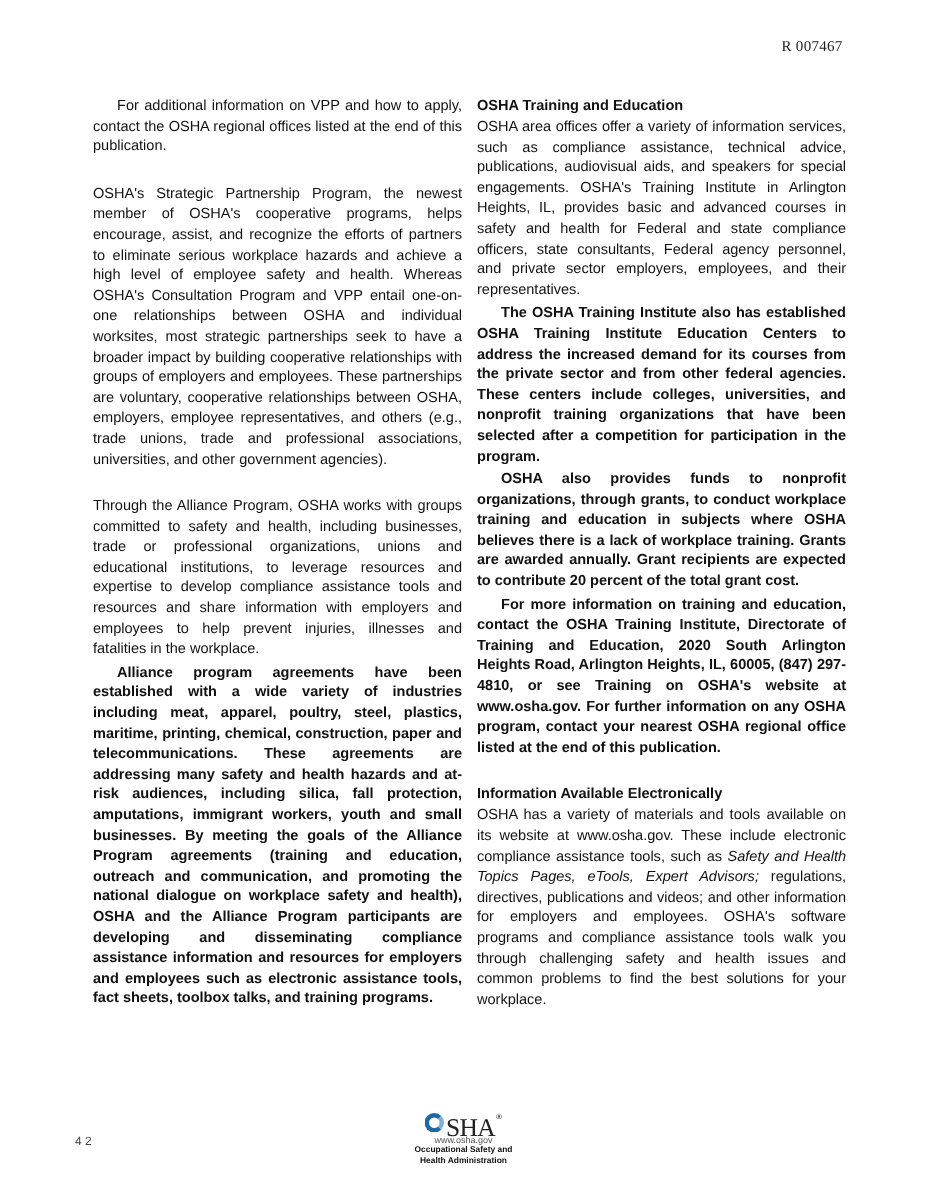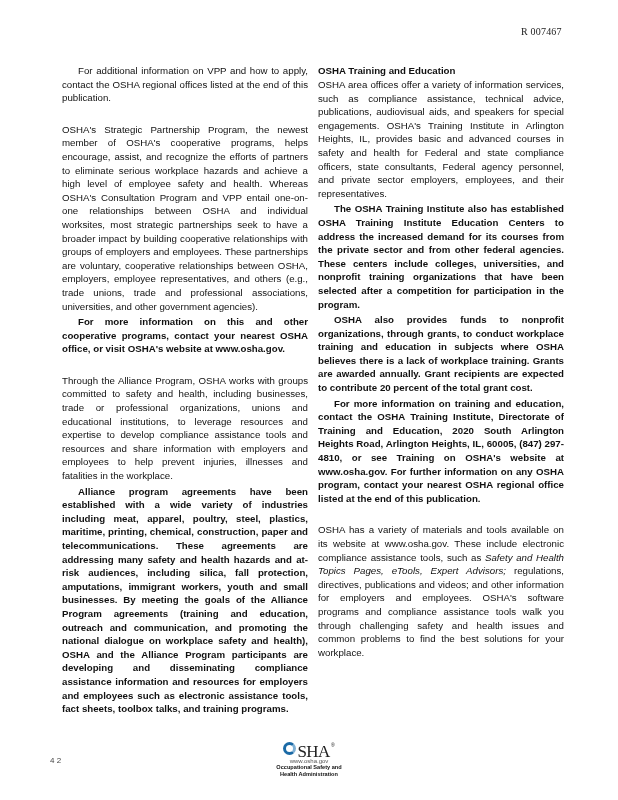--- a/index.html
+++ b/index.html
@@ -25,33 +25,33 @@
 </style>
 </head>
 <body>
 
 <div class="bates">R 007467</div>
 
 <div class="col left">
   <p class="indent">For additional information on VPP and how to apply, contact the OSHA regional offices listed at the end of this publication.</p>
   <div class="gap-lg"></div>
   <p>OSHA's Strategic Partnership Program, the newest member of OSHA's cooperative programs, helps encourage, assist, and recognize the efforts of partners to eliminate serious workplace hazards and achieve a high level of employee safety and health. Whereas OSHA's Consultation Program and VPP entail one-on-one relationships between OSHA and individual worksites, most strategic partnerships seek to have a broader impact by building cooperative relationships with groups of employers and employees. These partnerships are voluntary, cooperative relationships between OSHA, employers, employee representatives, and others (e.g., trade unions, trade and professional associations, universities, and other government agencies).</p>
-  <p class="indent">For more information on this and other cooperative programs, contact your nearest OSHA office, or visit OSHA's website at www.osha.gov.</p>
   <div class="gap-lg"></div>
   <p>Through the Alliance Program, OSHA works with groups committed to safety and health, including businesses, trade or professional organizations, unions and educational institutions, to leverage resources and expertise to develop compliance assistance tools and resources and share information with employers and employees to help prevent injuries, illnesses and fatalities in the workplace.</p>
   <p class="indent">Alliance program agreements have been established with a wide variety of industries including meat, apparel, poultry, steel, plastics, maritime, printing, chemical, construction, paper and telecommunications. These agreements are addressing many safety and health hazards and at-risk audiences, including silica, fall protection, amputations, immigrant workers, youth and small businesses. By meeting the goals of the Alliance Program agreements (training and education, outreach and communication, and promoting the national dialogue on workplace safety and health), OSHA and the Alliance Program participants are developing and disseminating compliance assistance information and resources for employers and employees such as electronic assistance tools, fact sheets, toolbox talks, and training programs.</p>
 </div>
 
 <div class="col right">
   <h3>OSHA Training and Education</h3>
   <p>OSHA area offices offer a variety of information services, such as compliance assistance, technical advice, publications, audiovisual aids, and speakers for special engagements. OSHA's Training Institute in Arlington Heights, IL, provides basic and advanced courses in safety and health for Federal and state compliance officers, state consultants, Federal agency personnel, and private sector employers, employees, and their representatives.</p>
   <p class="indent">The OSHA Training Institute also has established OSHA Training Institute Education Centers to address the increased demand for its courses from the private sector and from other federal agencies. These centers include colleges, universities, and nonprofit training organizations that have been selected after a competition for participation in the program.</p>
   <p class="indent">OSHA also provides funds to nonprofit organizations, through grants, to conduct workplace training and education in subjects where OSHA believes there is a lack of workplace training. Grants are awarded annually. Grant recipients are expected to contribute 20 percent of the total grant cost.</p>
   <p class="indent">For more information on training and education, contact the OSHA Training Institute, Directorate of Training and Education, 2020 South Arlington Heights Road, Arlington Heights, IL, 60005, (847) 297-4810, or see Training on OSHA's website at www.osha.gov. For further information on any OSHA program, contact your nearest OSHA regional office listed at the end of this publication.</p>
   <div class="gap-lg"></div>
+  <h3>Information Available Electronically</h3>
   <p><span>OSHA has a variety of materials and tools available on its website at www.osha.gov. These include electronic compliance assistance tools, such as </span><em>Safety and Health Topics Pages, eTools, Expert Advisors;</em><span> regulations, directives, publications and videos; and other information for employers and employees. OSHA's software programs and compliance assistance tools walk you through challenging safety and health issues and common problems to find the best solutions for your workplace.</span></p>
 </div>
 
 <div class="pg">4 2</div>
 
 <div class="logo">
   <div class="mark">
     <span class="o"></span>
     <span class="sha">SHA</span>
     <span class="sup">®</span>

